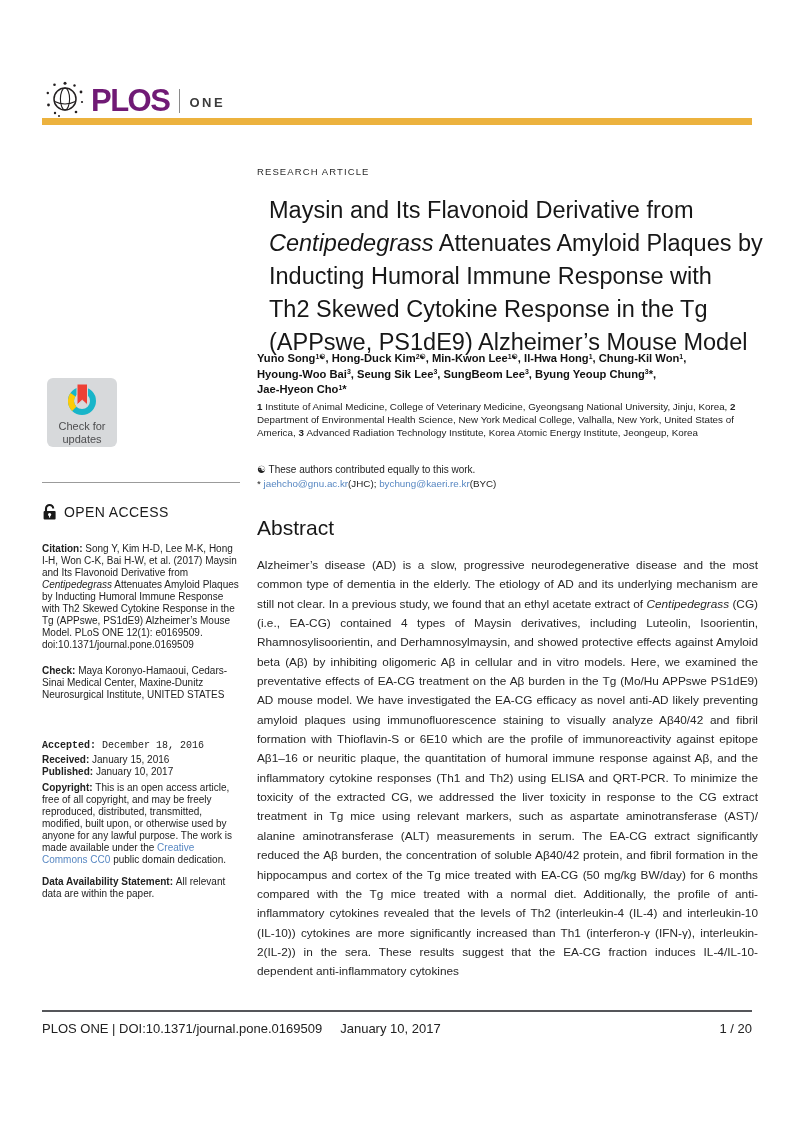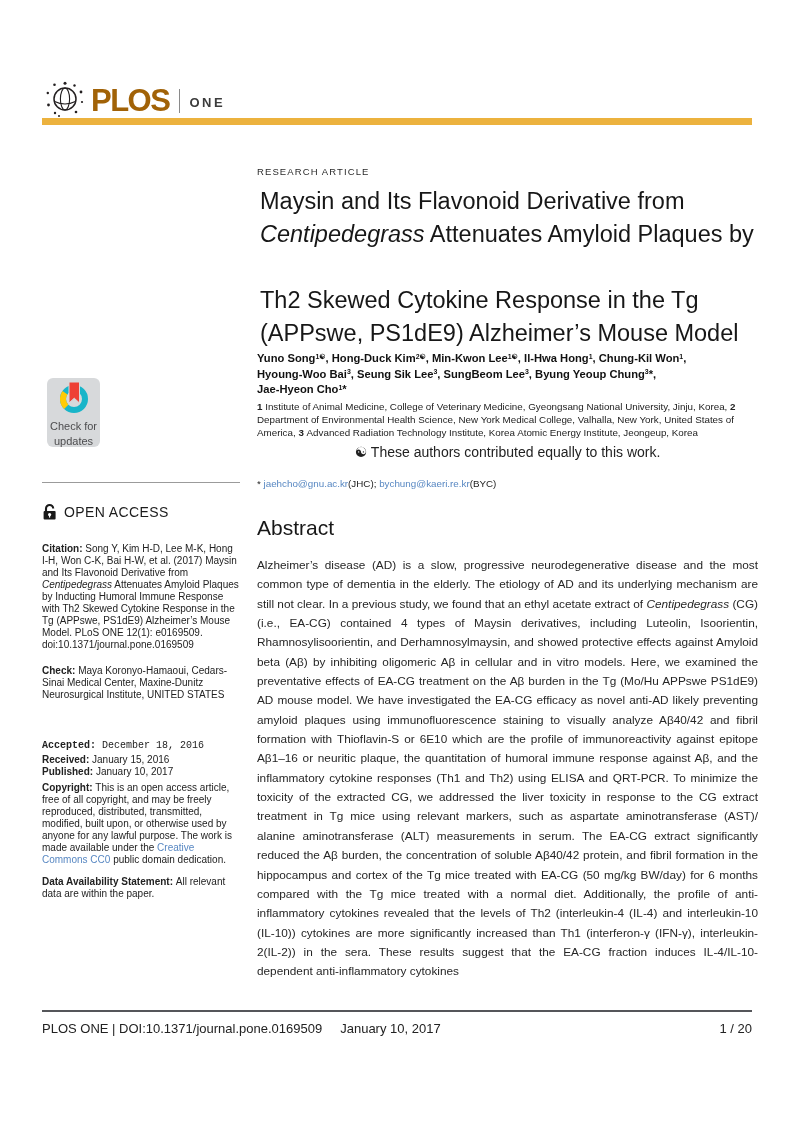--- a/index.html
+++ b/index.html
@@ -3,28 +3,28 @@
 <meta charset="utf-8">
 <style>
   html,body{margin:0;padding:0;background:#ffffff;}
   .page{
     position:relative;width:793px;height:1123px;background:#fff;overflow:hidden;
     font-family:"Liberation Sans",sans-serif;color:#1d1d1d;
   }
   
   .masthead{position:absolute;left:45px;top:80px;display:flex;align-items:center;}
   .logo-globe{margin-right:6px;}
-  .logo-plos{font-size:31px;font-weight:700;letter-spacing:-1.5px;color:#a16207;}
+  .logo-plos{font-size:31px;font-weight:700;letter-spacing:-1.5px;color:#701a75;}
   .logo-sep{width:1px;height:24px;background:#8a8a8a;margin:0 9px 0 10px;}
   .logo-one{font-size:13px;font-weight:600;letter-spacing:2.5px;color:#3c3c3c;margin-top:2px;}
   .accent-bar{position:absolute;left:42px;top:118px;width:710px;height:7px;background:#ECB23E;}
   
   .badge{
-    position:absolute;left:47px;top:378px;width:53px;height:69px;background:#d7d9db;
-    border-radius:6px;display:flex;flex-direction:column;align-items:center;justify-content:space-between;
+    position:absolute;left:47px;top:378px;width:70px;height:69px;background:#d7d9db;
+    border-radius:6px;display:flex;flex-direction:column;align-items:center;justify-content:center;
     padding-top:4px;box-sizing:border-box;cursor:pointer;
   }
   .badge-text{font-size:11px;line-height:12.5px;color:#4d4d4f;text-align:center;}
   .side-divider{position:absolute;left:42px;top:482px;width:198px;height:1px;background:#9b9b9b;}
   .oa-row{position:absolute;left:42px;top:503px;display:flex;align-items:center;gap:7px;}
   .oa-label{font-size:14px;font-weight:500;letter-spacing:0.4px;color:#1c1c1c;}
   .sideblock{position:absolute;left:42px;width:198px;font-size:10px;line-height:12px;color:#222;}
   .pos-citation{top:533px;}
   .pos-editor{top:655px;}
   .pos-received{top:744px;}
@@ -32,21 +32,21 @@
   .pos-published{top:756px;}
   .pos-copyright{top:772px;}
   .pos-data{top:866px;}
   .pos-funding{top:904px;}
   
   .main{position:absolute;left:257px;width:501px;}
   .kicker{top:166px;font-size:9.5px;letter-spacing:1.1px;color:#2a2a2a;}
   .title{top:182px;font-size:23.5px;line-height:33px;color:#171717;font-weight:400;}
   .authors{top:351px;font-size:11.2px;line-height:15.5px;font-weight:700;color:#111;}
   .affiliations{top:400px;font-size:9.8px;line-height:13.2px;color:#222;}
-  .contrib{top:446px;font-size:14px;line-height:13px;color:#222;text-align:center;}
+  .contrib{top:463px;font-size:10px;line-height:13px;color:#222;}
   .emails{top:477px;font-size:9.8px;line-height:13px;color:#222;}
   .abs-head{top:516px;font-size:21px;font-weight:400;color:#171717;}
   .abs-body{top:556px;font-size:11.8px;line-height:19.35px;color:#262626;text-align:justify;}
   
   .footer-rule{position:absolute;left:42px;top:1010px;width:710px;height:2px;background:#55565a;}
   .footer{position:absolute;left:42px;top:1021px;width:710px;display:flex;justify-content:space-between;
     font-size:13px;color:#222;}
   .footer-left{display:flex;gap:18px;}
   
   .bd{font-weight:700;}
@@ -119,21 +119,21 @@
 
   <p class="sideblock pos-published"><span class="bd">Published: </span><span>January 10, 2017</span></p>
 
   <p class="sideblock pos-copyright"><span class="bd">Copyright: </span><span>This is an open access article, free of all copyright, and may be freely reproduced, distributed, transmitted, modified, built upon, or otherwise used by anyone for any lawful purpose. The work is made available under the </span><span class="lnk">Creative Commons CC0</span><span> public domain dedication.</span></p>
 
   <p class="sideblock pos-data"><span class="bd">Data Availability Statement: </span><span>All relevant data are within the paper.</span></p>
 
 
   <div class="main kicker">RESEARCH ARTICLE</div>
 
-  <h1 class="main title" style="margin:3px;"><span>Maysin and Its Flavonoid Derivative from</span><br><span class="it">Centipedegrass</span><span> Attenuates Amyloid Plaques by</span><br><br><span>Th2 Skewed Cytokine Response in the Tg</span><br><span>(APPswe, PS1dE9) Alzheimer’s Mouse Model</span></h1>
+  <h1 class="main title" style="margin:12px;"><span>Maysin and Its Flavonoid Derivative from</span><br><span class="it">Centipedegrass</span><span> Attenuates Amyloid Plaques by</span><br><span>Inducting Humoral Immune Response with</span><br><span>Th2 Skewed Cytokine Response in the Tg</span><br><span>(APPswe, PS1dE9) Alzheimer’s Mouse Model</span></h1>
 
   <p class="main authors" style="margin:0;"><span>Yuno Song</span><sup>1☯</sup><span>, Hong-Duck Kim</span><sup>2☯</sup><span>, Min-Kwon Lee</span><sup>1☯</sup><span>, Il-Hwa Hong</span><sup>1</sup><span>, Chung-Kil Won</span><sup>1</sup><span>,</span><br><span>Hyoung-Woo Bai</span><sup>3</sup><span>, Seung Sik Lee</span><sup>3</sup><span>, SungBeom Lee</span><sup>3</sup><span>, Byung Yeoup Chung</span><sup>3</sup><span>*,</span><br><span>Jae-Hyeon Cho</span><sup>1</sup><span>*</span></p>
 
   <p class="main affiliations" style="margin:0;"><span class="bd">1 </span><span>Institute of Animal Medicine, College of Veterinary Medicine, Gyeongsang National University, Jinju, Korea, </span><span class="bd">2 </span><span>Department of Environmental Health Science, New York Medical College, Valhalla, New York, United States of America, </span><span class="bd">3 </span><span>Advanced Radiation Technology Institute, Korea Atomic Energy Institute, Jeongeup, Korea</span></p>
 
   <p class="main contrib" style="margin:0;">☯ These authors contributed equally to this work.</p>
 
   <p class="main emails" style="margin:0;"><span>* </span><span class="lnk">jaehcho@gnu.ac.kr</span><span>(JHC); </span><span class="lnk">bychung@kaeri.re.kr</span><span>(BYC)</span></p>
 
   <h2 class="main abs-head" style="margin:0;">Abstract</h2>

